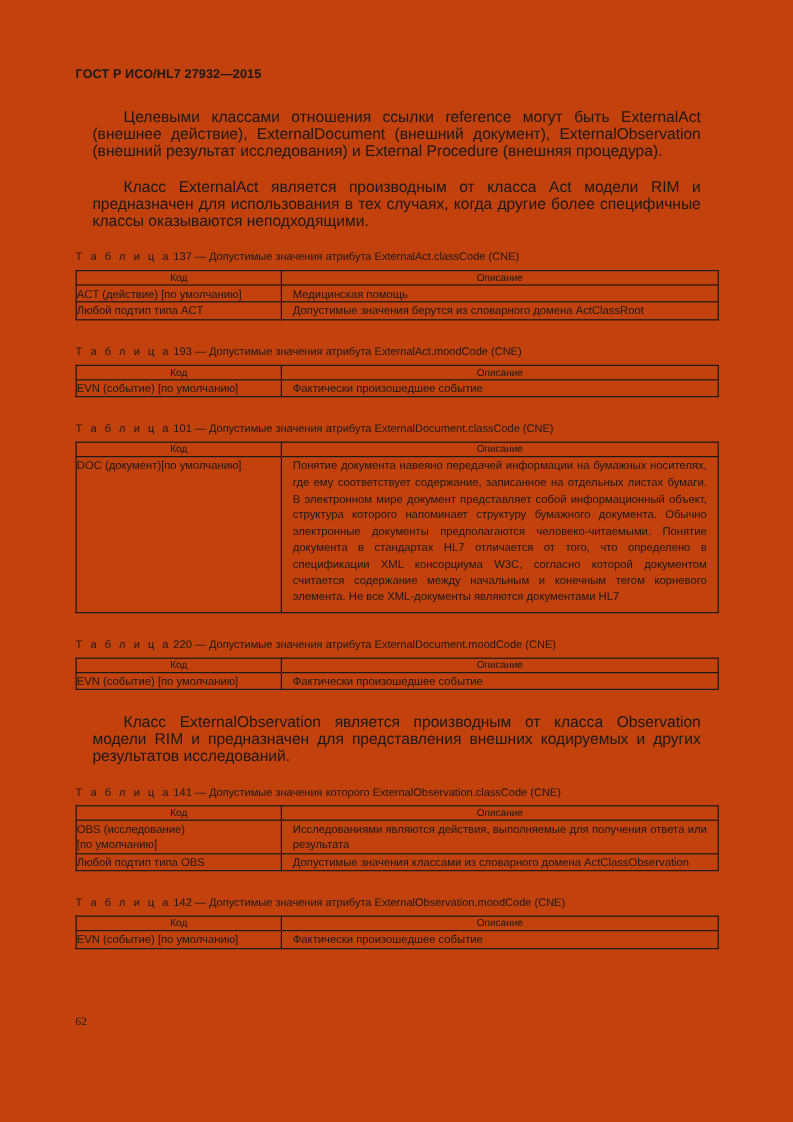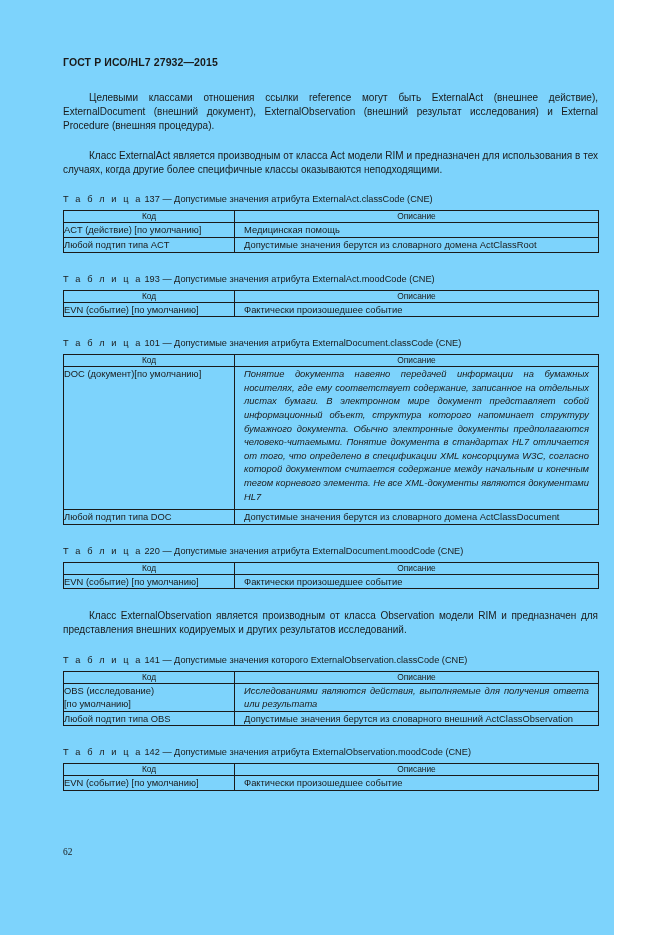--- a/index.html
+++ b/index.html
@@ -7,23 +7,23 @@
     margin: 0;
     padding: 0;
     background: #ffffff;
   }
   body {
     font-family: "Liberation Sans", sans-serif;
     color: #1a1a1a;
   }
   .page {
     position: relative;
-    width: 614px;
+    width: 661px;
     height: 935px;
-    background: #7dd3fc;
+    background: #c2410c;
     overflow: hidden;
     box-sizing: border-box;
   }
   .content {
     position: absolute;
     left: 63px;
     top: 56px;
     width: 535px;
   }
 
@@ -32,25 +32,25 @@
     font-size: 10.5px;
     font-weight: bold;
     letter-spacing: 0.1px;
     line-height: 13px;
     margin: 0 0 22px 0;
     white-space: nowrap;
   }
 
   
   .para {
-    font-size: 10px;
+    font-size: 13px;
     line-height: 14.1px;
     text-align: justify;
     text-indent: 26px;
-    margin: 0;
+    margin: 14px;
     hyphens: manual;
   }
   .para.gap-after { margin-bottom: 16px; }
 
   
   .tbl-caption {
     font-size: 9.2px;
     line-height: 12px;
     margin: 0 0 5px 0;
     white-space: nowrap;
@@ -92,21 +92,20 @@
     font-size: 9.4px;
     line-height: 13.6px;
     padding: 4px 7px 4px 9px;
   }
   td.cell.desc {
     padding-left: 9px;
     padding-right: 9px;
   }
   td.cell.just {
     text-align: justify;
-    font-style: italic;
   }
   td.cell.tall {
     padding-bottom: 6px;
   }
 
   
   .page-number {
     position: absolute;
     left: 63px;
     top: 846px;
@@ -192,24 +191,20 @@
         <tr>
           <th class="hd">Код</th>
           <th class="hd">Описание</th>
         </tr>
       </thead>
       <tbody>
         <tr>
           <td class="cell tall">DOC (документ)[по умолчанию]</td>
           <td class="cell desc just tall">Понятие документа навеяно передачей информации на бумажных носителях, где ему соответствует содержание, записанное на отдельных листах бумаги. В электронном мире документ представляет собой информационный объект, структура которого напоминает структуру бумажного документа. Обычно электронные документы предполагаются человеко-читаемыми. Понятие документа в стандартах HL7 отличается от того, что определено в спецификации XML консорциума W3C, согласно которой документом считается содержание между начальным и конечным тегом корневого элемента. Не все XML-документы являются документами HL7</td>
         </tr>
-        <tr>
-          <td class="cell">Любой подтип типа DOC</td>
-          <td class="cell desc">Допустимые значения берутся из словарного домена ActClassDocument</td>
-        </tr>
       </tbody>
     </table>
 
     <div class="tbl-caption">
       <span class="cap-word">Т а б л и ц а</span><span class="cap-num">220</span>
       <span>— Допустимые значения атрибута ExternalDocument.moodCode (CNE)</span>
     </div>
     <table class="gost">
       <colgroup>
           <col class="c-code">
@@ -247,21 +242,21 @@
         </tr>
       </thead>
       <tbody>
         <tr>
           <td class="cell" style="white-space:pre-line;">OBS (исследование)
 [по умолчанию]</td>
           <td class="cell desc just">Исследованиями являются действия, выполняемые для получения ответа или результата</td>
         </tr>
         <tr>
           <td class="cell">Любой подтип типа OBS</td>
-          <td class="cell desc">Допустимые значения берутся из словарного внешний ActClassObservation</td>
+          <td class="cell desc">Допустимые значения классами из словарного домена ActClassObservation</td>
         </tr>
       </tbody>
     </table>
 
     <div class="tbl-caption">
       <span class="cap-word">Т а б л и ц а</span><span class="cap-num">142</span>
       <span>— Допустимые значения атрибута ExternalObservation.moodCode (CNE)</span>
     </div>
     <table class="gost">
       <colgroup>

